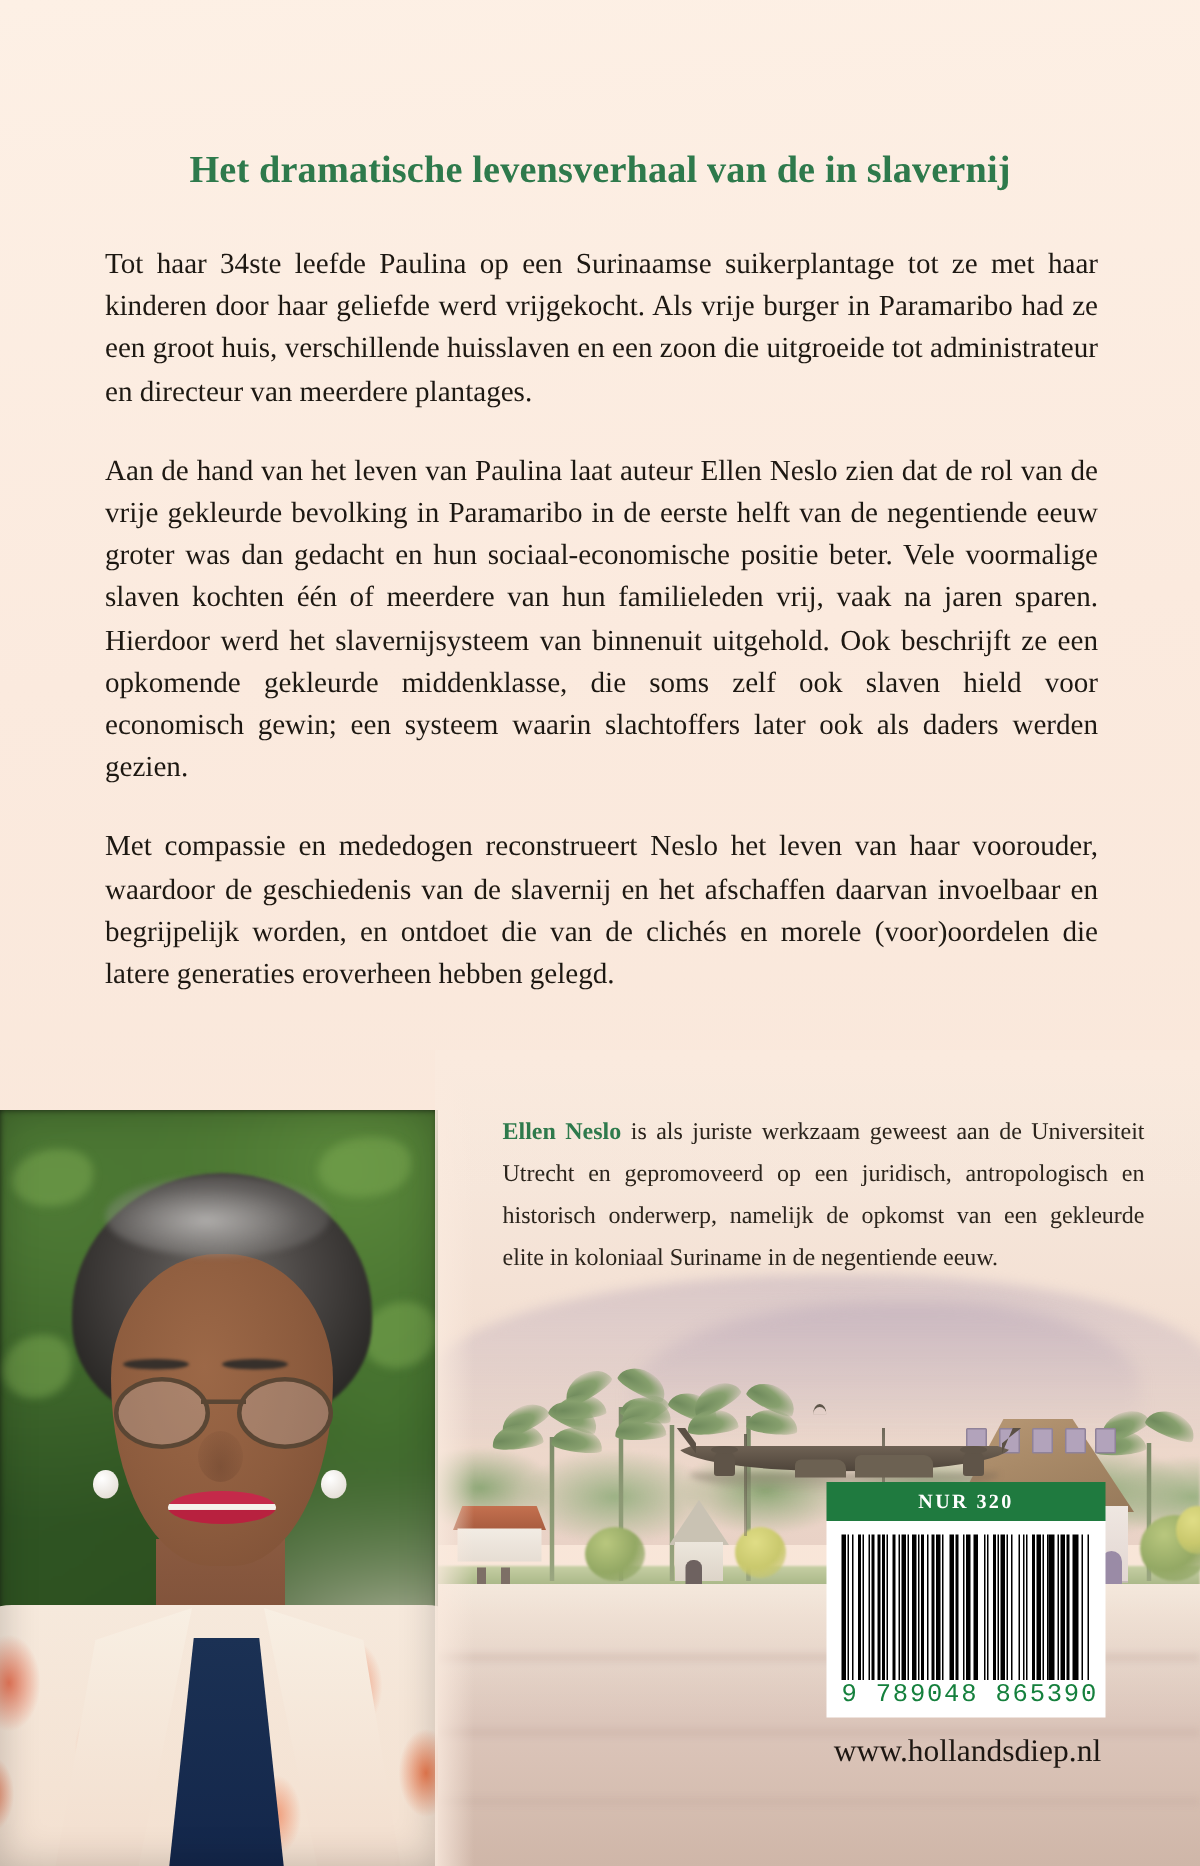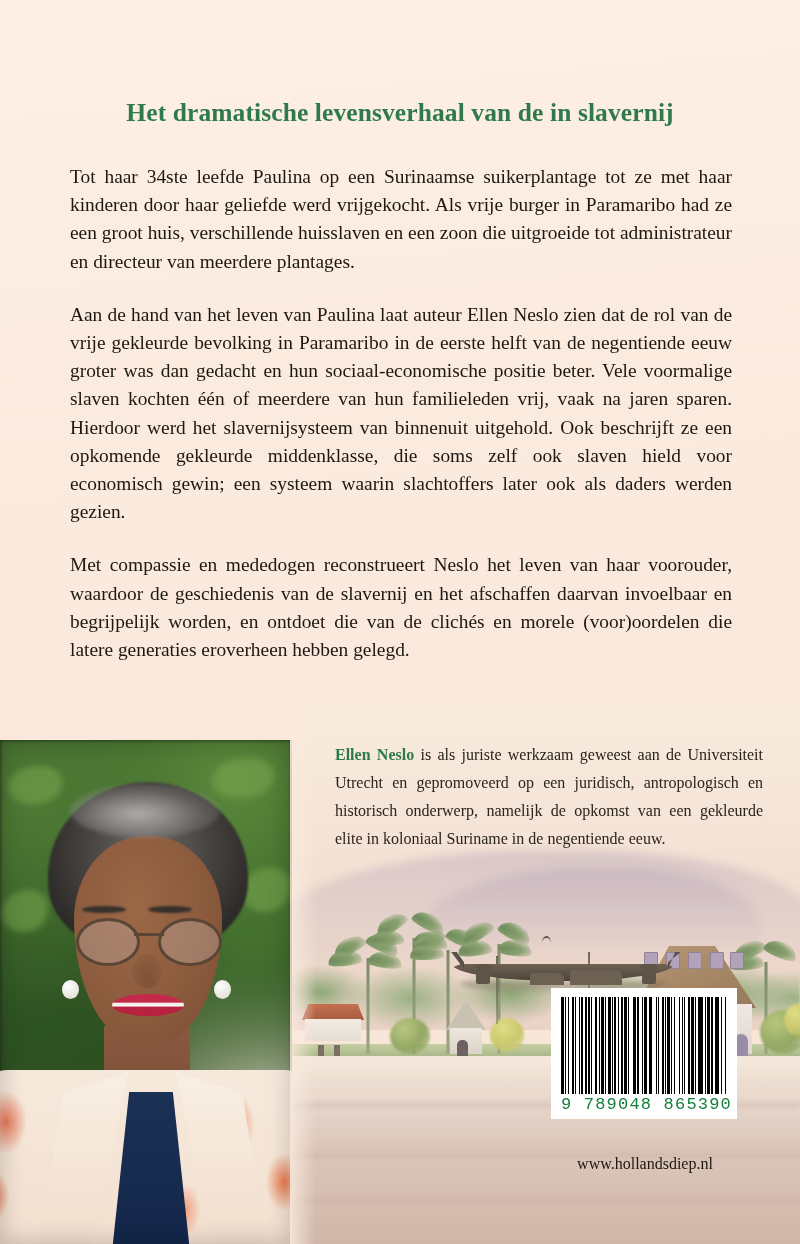--- a/index.html
+++ b/index.html
@@ -401,21 +401,21 @@
     color: #15803d;
     padding-top: 1px;
     white-space: nowrap;
   }
   .site {
     position: absolute;
     left: 520px; top: 1155px; width: 250px;
     text-align: center;
     z-index: 60;
     color: #1d1712;
-    font-size: 16px;
+    font-size: 21px;
   }
 </style>
 </head>
 <body>
 
 <div id="cover">
 
   <div class="bg-paper"></div>
 
   <div class="illus">
@@ -556,20 +556,21 @@
 
   <div class="blurb">
     <p>Tot haar 34ste leefde Paulina op een Surinaamse suikerplantage tot ze met haar kinderen door haar geliefde werd vrijgekocht. Als vrije burger in Paramaribo had ze een groot huis, verschillende huisslaven en een zoon die uitgroeide tot administrateur en directeur van meerdere plantages.</p>
     <p>Aan de hand van het leven van Paulina laat auteur Ellen Neslo zien dat de rol van de vrije gekleurde bevolking in Paramaribo in de eerste helft van de negentiende eeuw groter was dan gedacht en hun sociaal-economische positie beter. Vele voormalige slaven kochten één of meerdere van hun familieleden vrij, vaak na jaren sparen. Hierdoor werd het slavernijsysteem van binnenuit uitgehold. Ook beschrijft ze een opkomende gekleurde middenklasse, die soms zelf ook slaven hield voor economisch gewin; een systeem waarin slachtoffers later ook als daders werden gezien.</p>
     <p>Met compassie en mededogen reconstrueert Neslo het leven van haar voorouder, waardoor de geschiedenis van de slavernij en het afschaffen daarvan invoelbaar en begrijpelijk worden, en ontdoet die van de clichés en morele (voor)oordelen die latere generaties eroverheen hebben gelegd.</p>
   </div>
 
   <div class="bio"><span class="name">Ellen Neslo</span><span> is als juriste werkzaam geweest aan de Universiteit Utrecht en gepromoveerd op een juridisch, antropologisch en historisch onderwerp, namelijk de opkomst van een gekleurde elite in koloniaal Suriname in de negentiende eeuw.</span></div>
 
   <div class="barcode-block">
+    <div class="nur">NUR 320</div>
     <div class="barcode-white">
       <div class="bars">
           <i style="width: 3.15px;"></i>
           <i class="sp" style="width: 1.05px;"></i>
           <i style="width: 1.05px;"></i>
           <i class="sp" style="width: 2.1px;"></i>
           <i style="width: 1.05px;"></i>
           <i class="sp" style="width: 4.2px;"></i>
           <i style="width: 2.1px;"></i>
           <i class="sp" style="width: 1.05px;"></i>

